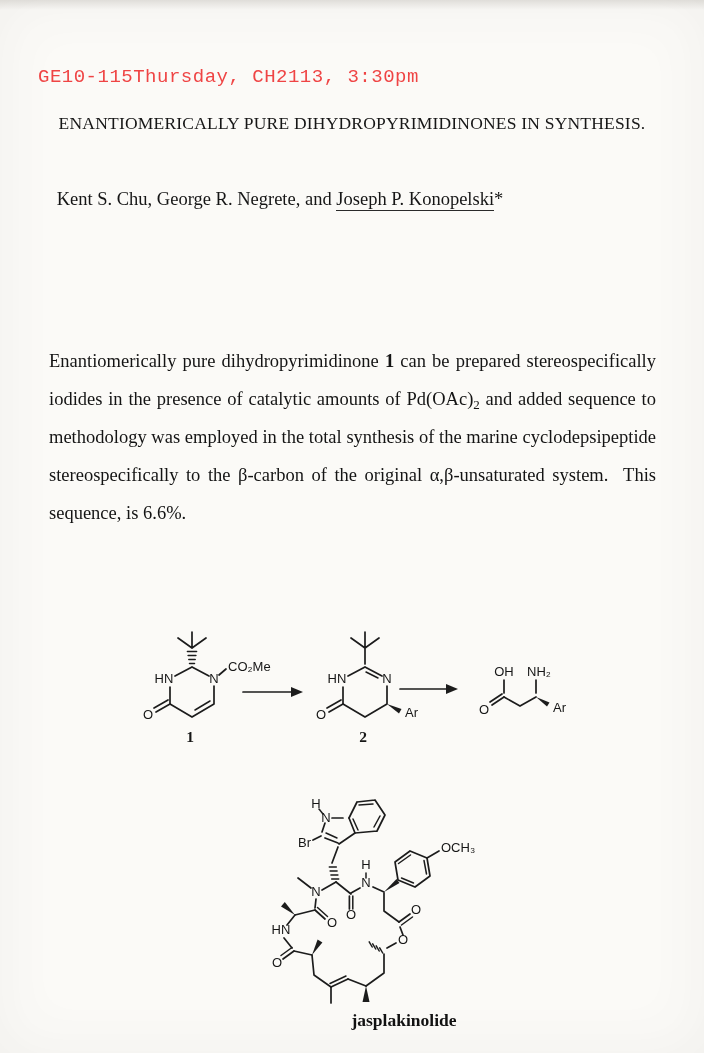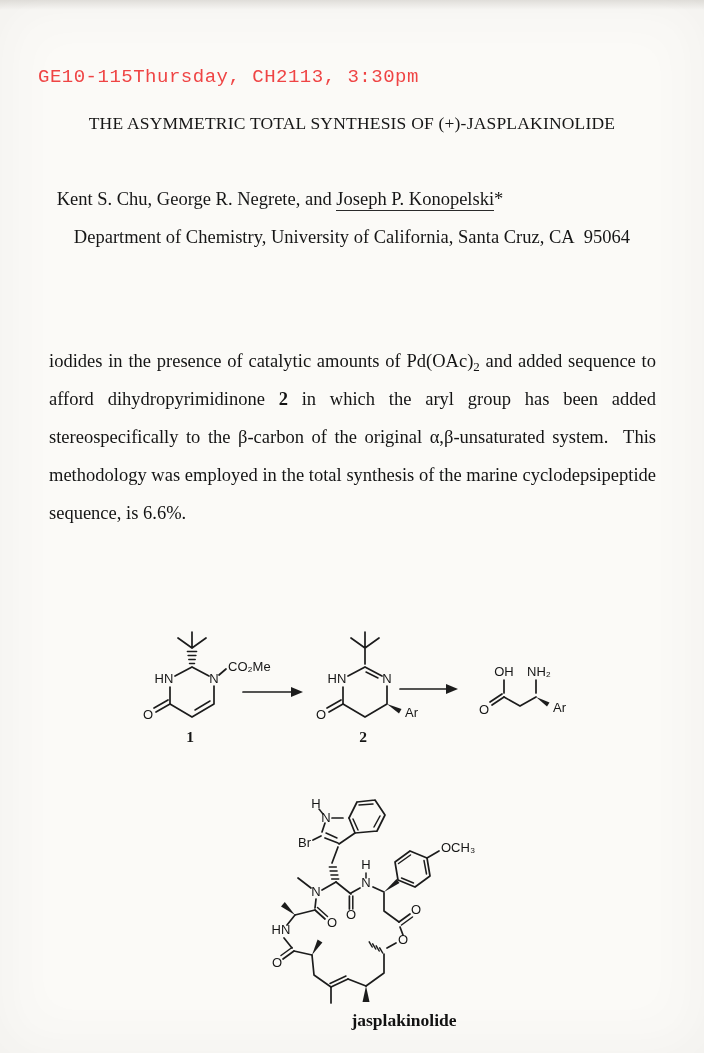--- a/index.html
+++ b/index.html
@@ -77,32 +77,31 @@
 
 <div class="page">
   <div class="scan-edge"></div>
 
   <div class="hdr">
     <span>GE10-115</span>
     <span>Thursday, CH2113, 3:30pm</span>
   </div>
 
   <div class="title">
-    <div>THE ASYMMETRIC TOTAL SYNTHESIS OF (+)-JASPLAKINOLIDE</div>
+    <div>ENANTIOMERICALLY PURE DIHYDROPYRIMIDINONES IN SYNTHESIS.</div>
   </div>
 
   <div class="authors"><span>Kent S. Chu, George R. Negrete, and </span><span class="ul">Joseph P. Konopelski</span><span>*</span></div>
 
-  <div class="affil">Department of Chemistry, University of California, Santa Cruz, CA&nbsp; 95064</div>
 
   <div class="abstract">
+      <div class="abs-line"><span>Enantiomerically pure dihydropyrimidinone </span><span class="b">1</span><span> can be prepared stereospecifically</span></div>
       <div class="abs-line"><span>iodides in the presence of catalytic amounts of Pd(OAc)</span><span class="sub">2</span><span> and added sequence to</span></div>
-      <div class="abs-line"><span>afford dihydropyrimidinone </span><span class="b">2</span><span> in which the aryl group has been added</span></div>
+      <div class="abs-line"><span>methodology was employed in the total synthesis of the marine cyclodepsipeptide</span></div>
       <div class="abs-line"><span>stereospecifically to the β-carbon of the original α,β-unsaturated system.&nbsp; This</span></div>
-      <div class="abs-line"><span>methodology was employed in the total synthesis of the marine cyclodepsipeptide</span></div>
       <div class="abs-line last"><span>sequence, is 6.6%.</span></div>
     </div>
 
   <svg style="left:130px;top:628px;" width="150" height="120" viewBox="0 0 150 120">
     <g>
       <path class="bond" d="M45,48 L62,39 M62,39 L79,48 M84,58 L84,76 M84,76 L62,89 M62,89 L40,76 M40,76 L40,59"></path>
       <path class="thin" d="M80,73 L65,82"></path>
       <path class="bond" d="M40,76 L26,84 M38,72 L24,80"></path>
       <path class="thin" d="M59.5,35.5 L64.5,35.5 M58.8,31.5 L65.2,31.5 M58.1,27.5 L65.9,27.5 M57.4,23.5 L66.6,23.5"></path>
       <path class="bond" d="M62,20 L48,10 M62,20 L76,10 M62,20 L62,4"></path>

